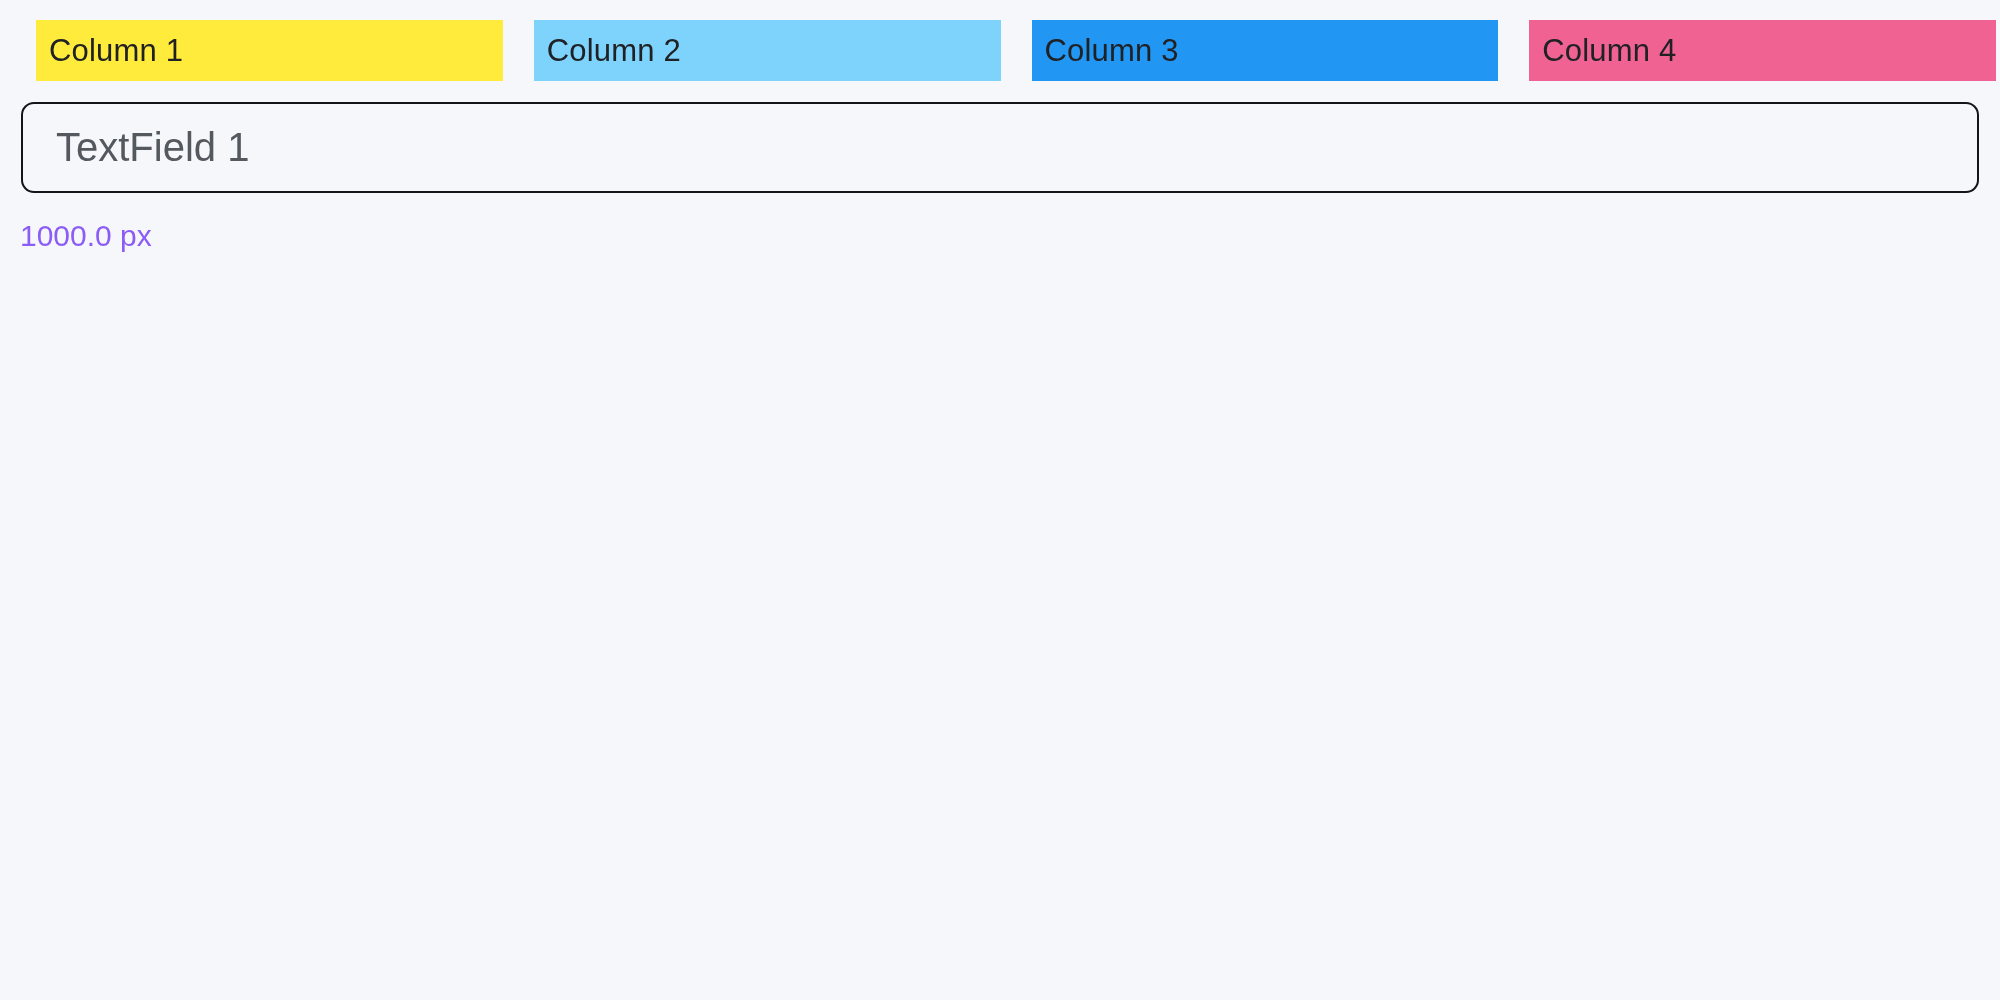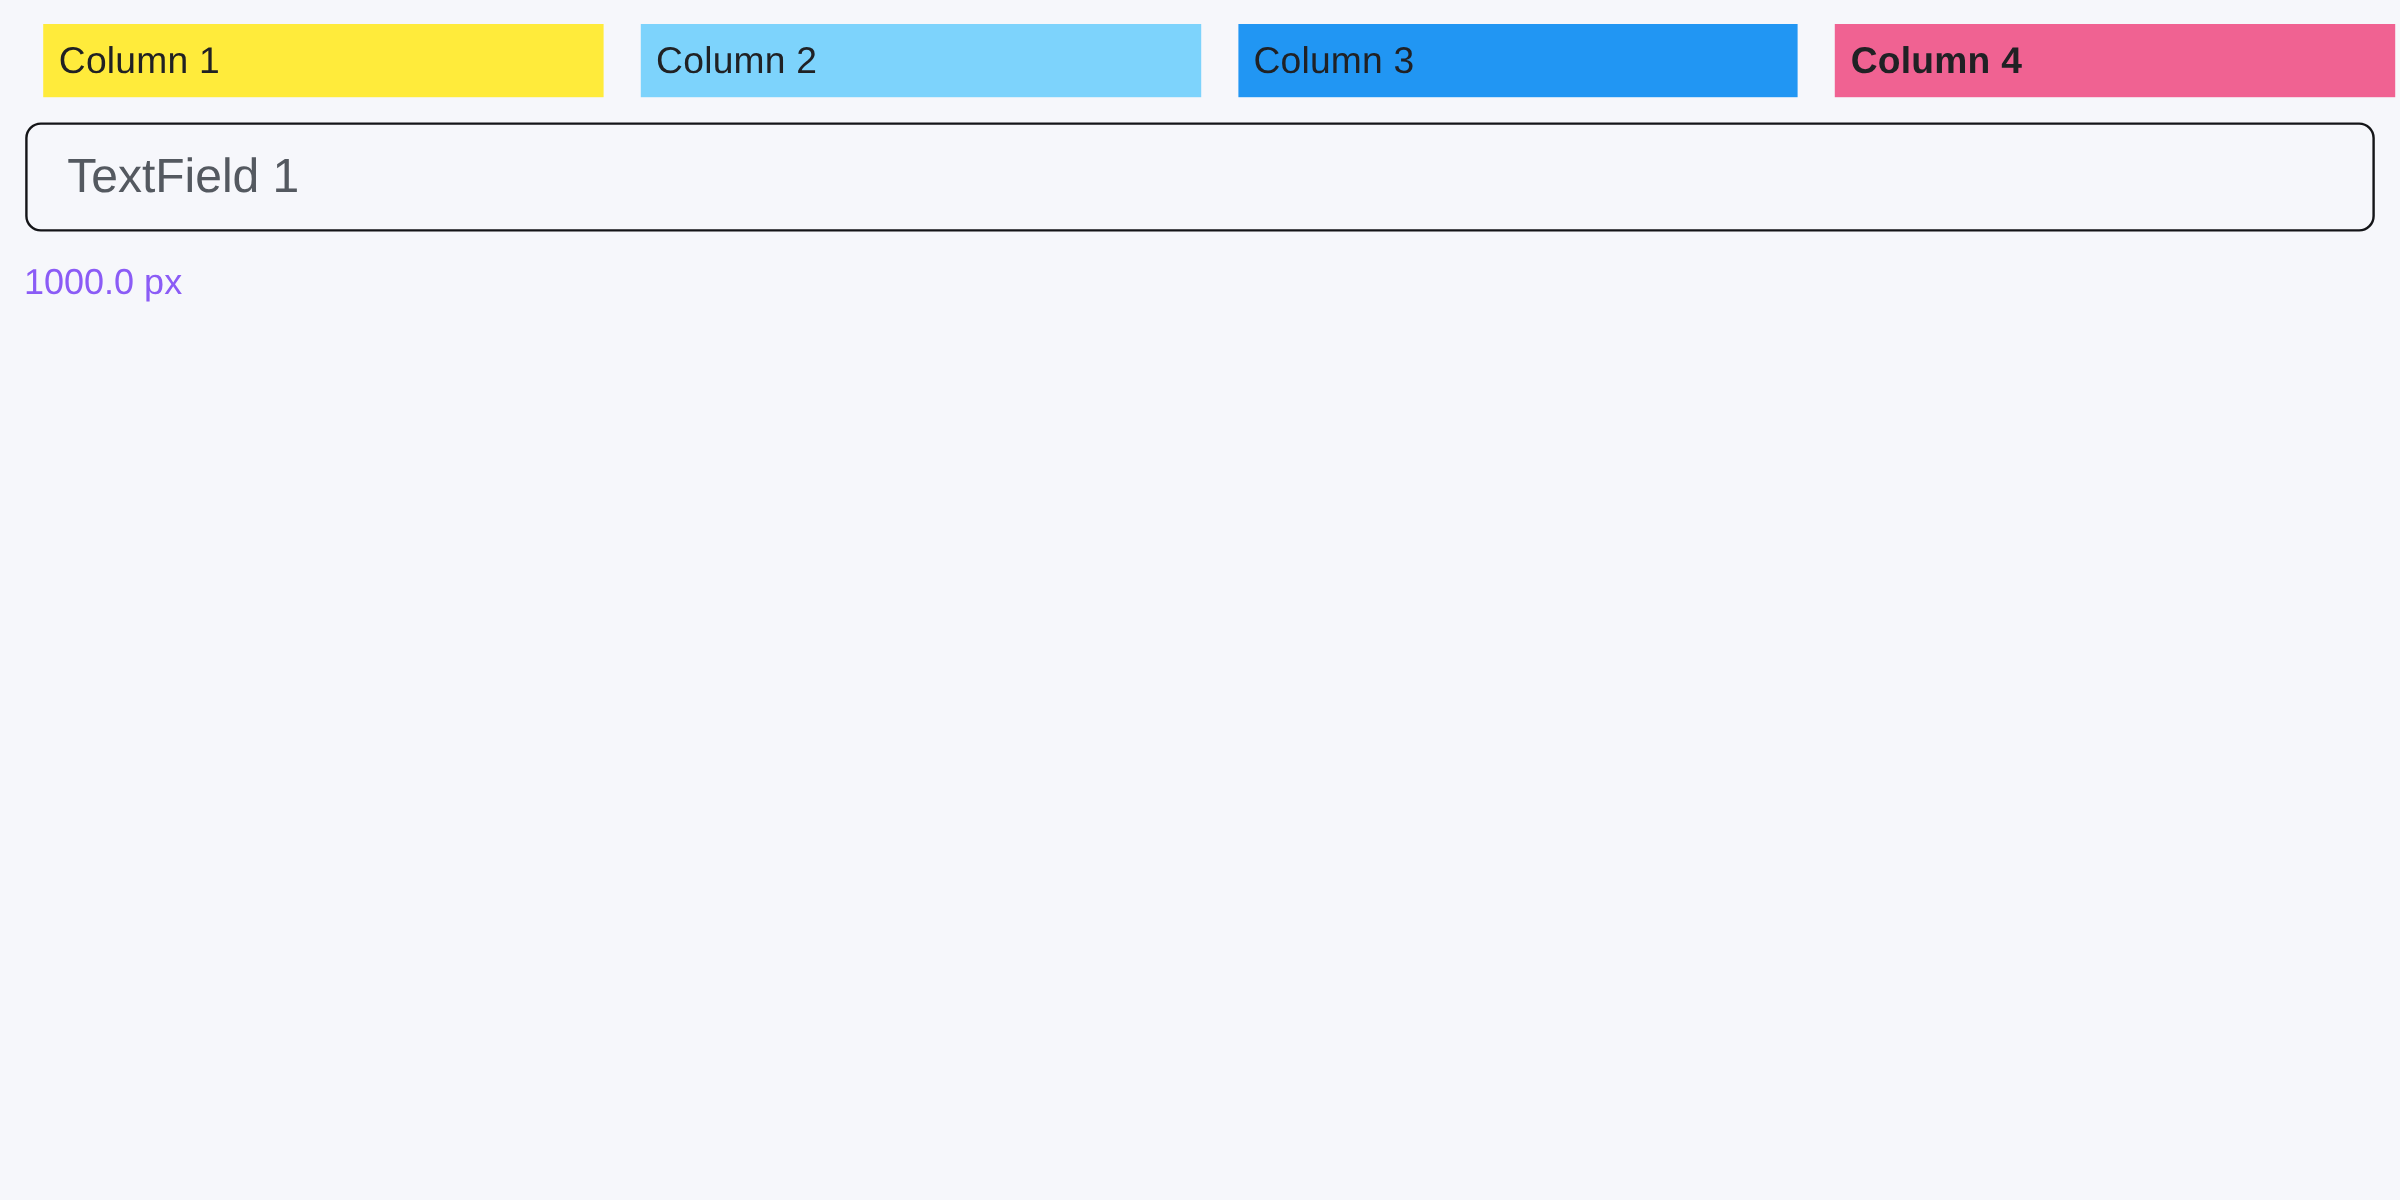--- a/index.html
+++ b/index.html
@@ -83,21 +83,21 @@
 <div class="columns-row">
   <div class="column" style="background: rgb(255, 235, 59);">
     <span class="column-label">Column 1</span>
   </div>
   <div class="column" style="background: #7dd3fc;">
     <span class="column-label">Column 2</span>
   </div>
   <div class="column" style="background: rgb(33, 150, 243);">
     <span class="column-label">Column 3</span>
   </div>
-  <div class="column" style="background: rgb(240, 98, 146); font-weight: bold;">
+  <div class="column" style="background: rgb(240, 98, 146);">
     <span class="column-label">Column 4</span>
   </div>
 </div>
 
 <div class="fields-row">
   <input type="text" class="textfield" placeholder="TextField 1" style="">
 </div>
 
 <div class="width-label">1000.0 px</div>
 

